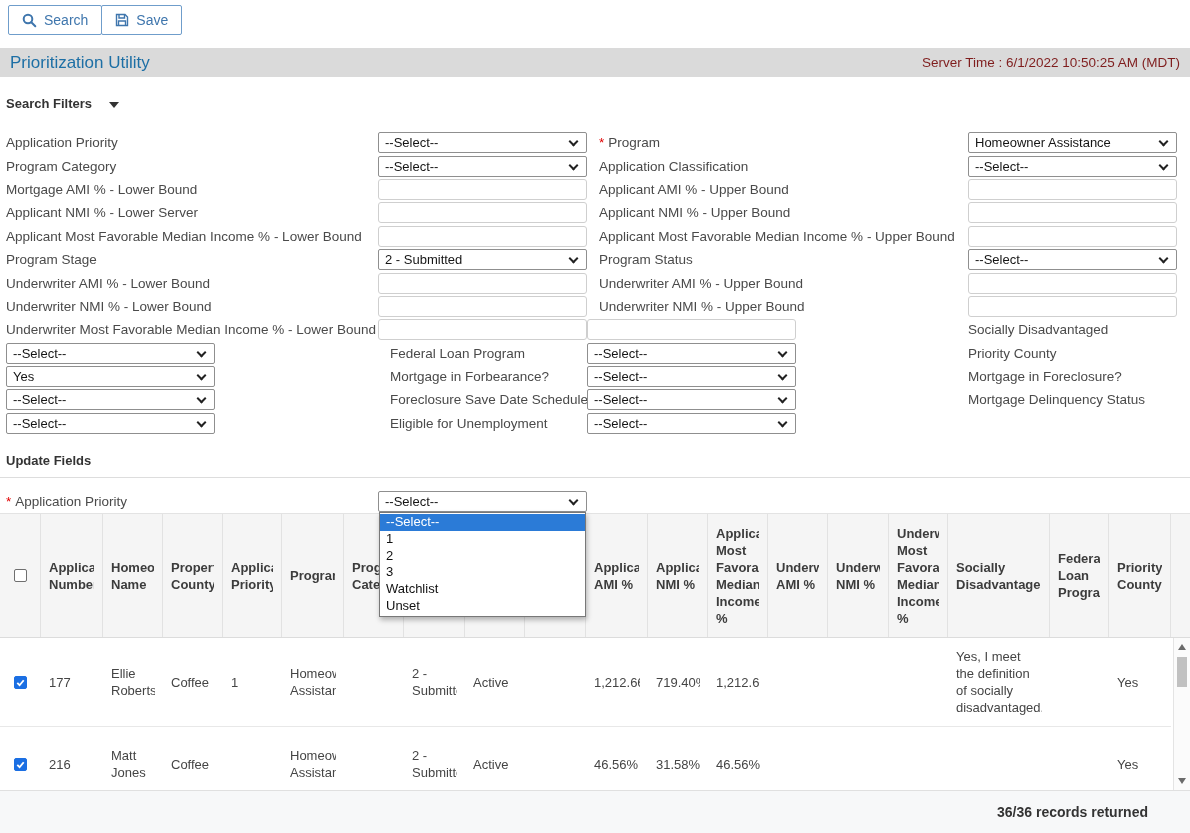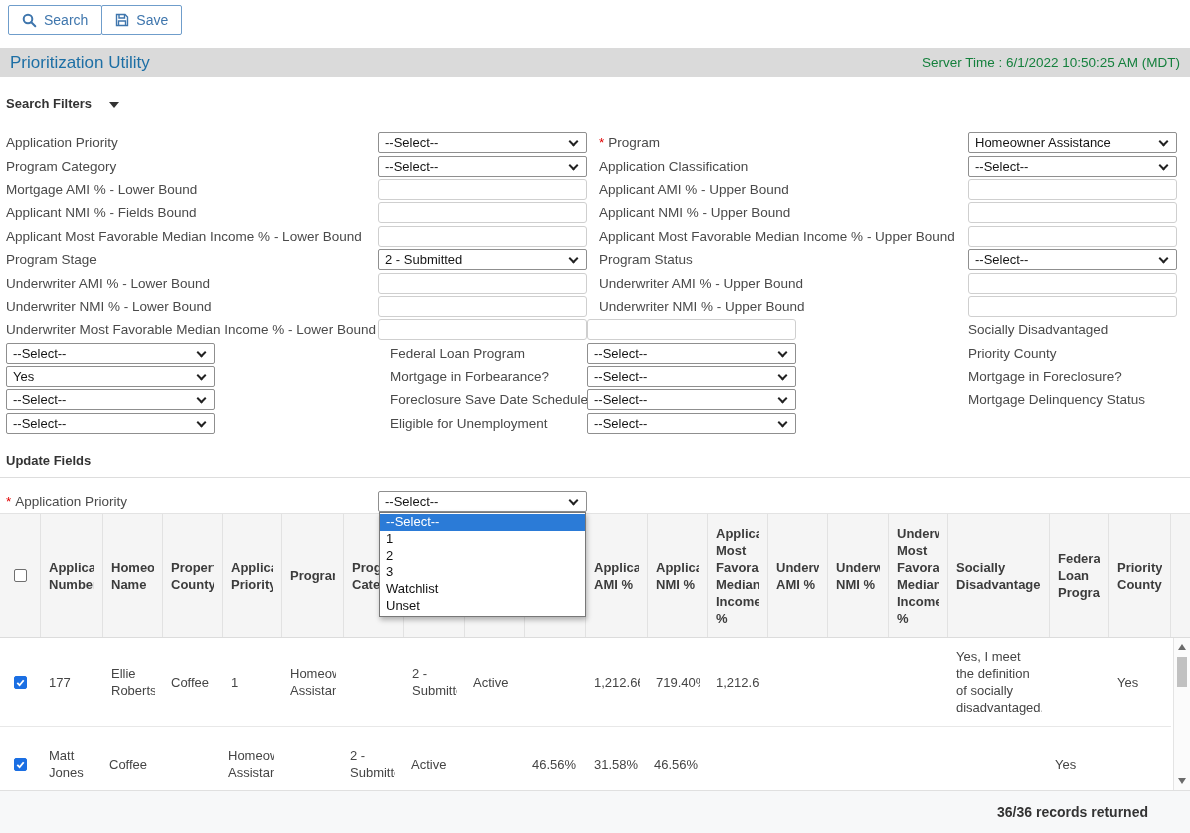--- a/index.html
+++ b/index.html
@@ -23,21 +23,21 @@
   }
   .btn + .btn { margin-left:-1px; }
   .btn svg { display:block; }
 
   
   .titlebar {
     position:absolute; top:48px; left:0; width:1190px; height:29px;
     background:#dadada; display:flex; align-items:center; padding:0 10px;
   }
   .page-title { color:var(--title-blue,#1d6fa5); font-size:17px; }
-  .server-time { margin-left:auto; font-size:13.5px; color:#15803d; }
+  .server-time { margin-left:auto; font-size:13.5px; color:#7f1d1d; }
 
   
   .sf-header { position:absolute; top:96px; left:6px; display:flex; align-items:center; gap:17px; }
   .section-title { font-weight:bold; font-size:13px; color:#333; }
   .caret {
     width:0; height:0; margin-top:2px;
     border-left:5px solid transparent; border-right:5px solid transparent;
     border-top:6px solid #333; cursor:pointer;
   }
 
@@ -186,21 +186,21 @@
     <div class="fctrl">
       <div class="sel">
         <span class="sel-text">--Select--</span>
         <span class="chev"></span>
       </div>
     </div>
     <div class="flabel">Mortgage AMI % - Lower Bound</div>
     <div class="fctrl"><input class="txt" type="text" style=""></div>
     <div class="flabel right">Applicant AMI % - Upper Bound</div>
     <div class="fctrl"><input class="txt" type="text" style=""></div>
-    <div class="flabel">Applicant NMI % - Fields Bound</div>
+    <div class="flabel">Applicant NMI % - Lower Server</div>
     <div class="fctrl"><input class="txt" type="text" style=""></div>
     <div class="flabel right">Applicant NMI % - Upper Bound</div>
     <div class="fctrl"><input class="txt" type="text" style=""></div>
     <div class="flabel">Applicant Most Favorable Median Income % - Lower Bound</div>
     <div class="fctrl"><input class="txt" type="text" style=""></div>
     <div class="flabel right">Applicant Most Favorable Median Income % - Upper Bound</div>
     <div class="fctrl"><input class="txt" type="text" style=""></div>
     <div class="flabel">Program Stage</div>
     <div class="fctrl">
       <div class="sel">
@@ -433,20 +433,23 @@
           </div>
         </div>
         <div class="tr" style="height: 75px;">
           <div class="td td-cb" style="width: 41px;">
             <span class="cb checked">
               <svg width="11" height="11" viewBox="0 0 12 12">
                 <polyline points="2.5,6.5 5,9 9.5,3.5" stroke="#fff" stroke-width="2" fill="none"></polyline>
               </svg>
             </span>
           </div>
+          <div class="td" style="width: 62px;">
+            <div class="cell-text">216</div>
+          </div>
           <div class="td" style="width: 60px;">
             <div class="cell-text">Matt Jones</div>
           </div>
           <div class="td" style="width: 60px;">
             <div class="cell-text">Coffee</div>
           </div>
           <div class="td" style="width: 59px;">
             <div class="cell-text"></div>
           </div>
           <div class="td" style="width: 62px;">

